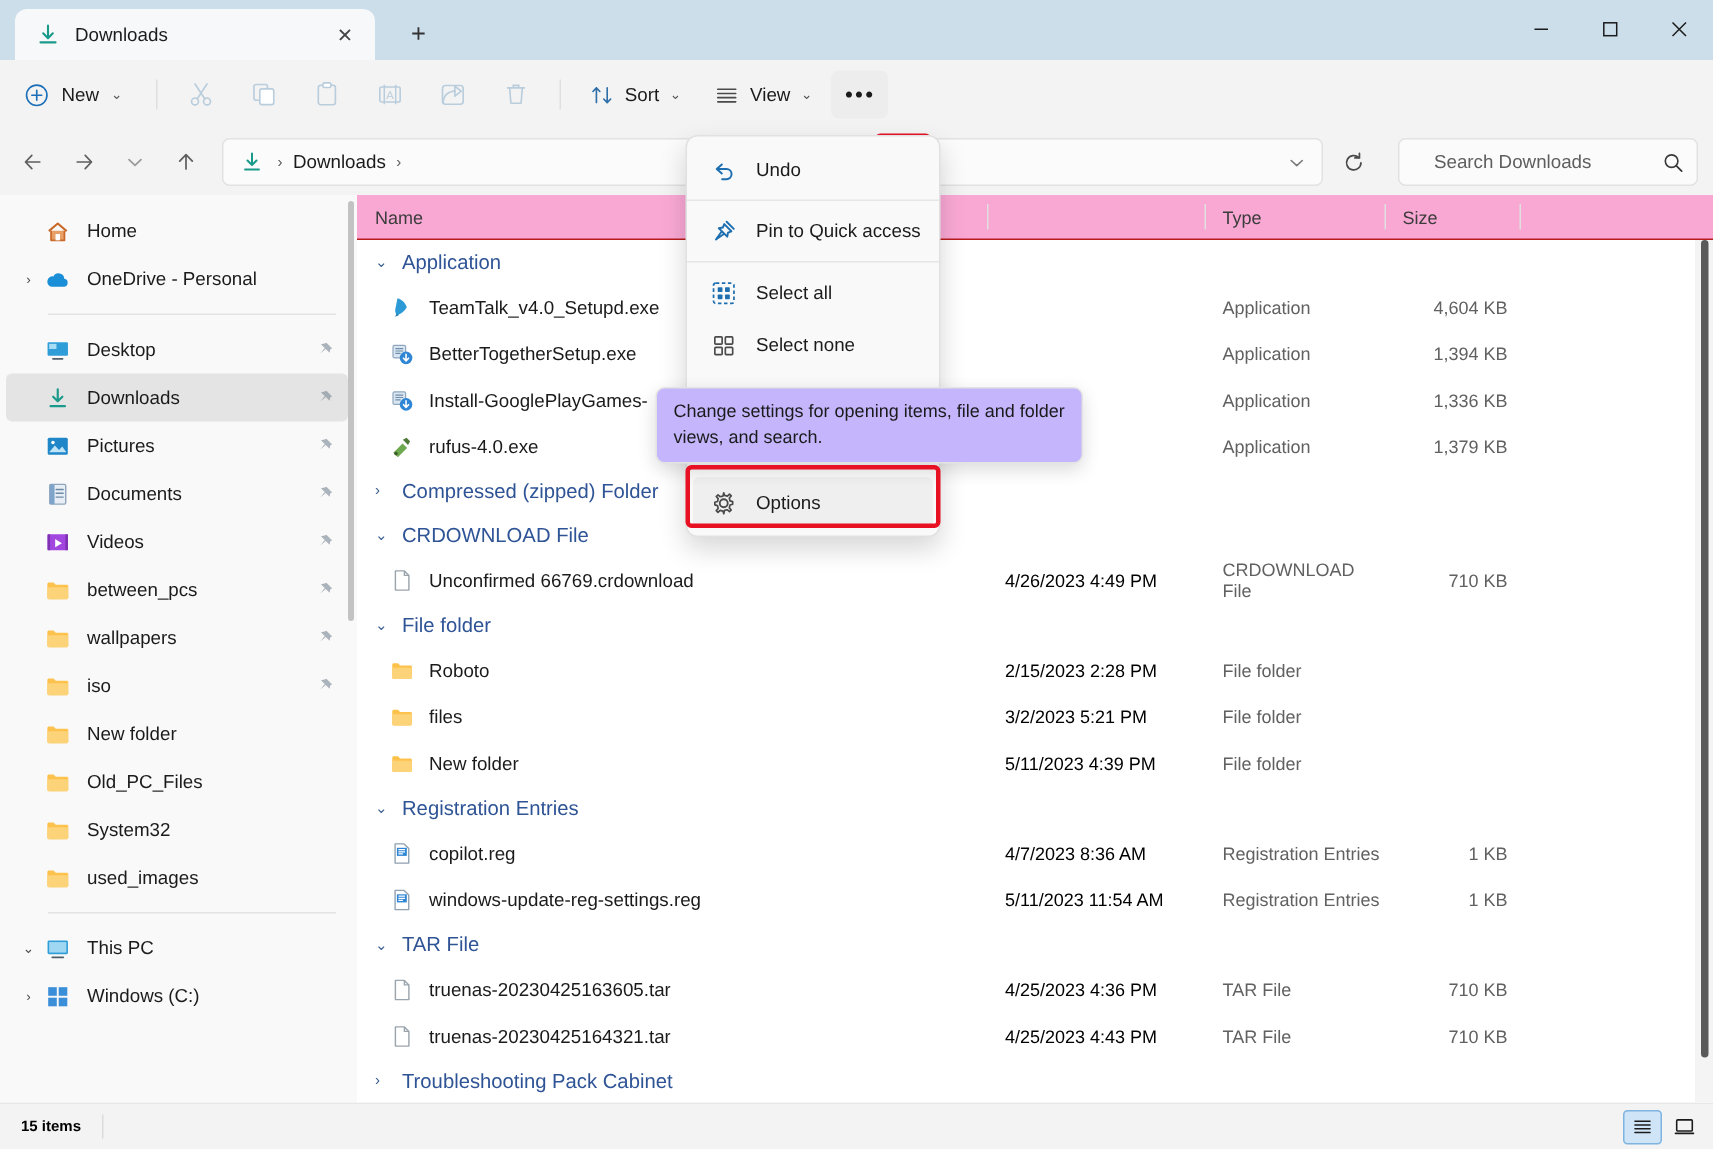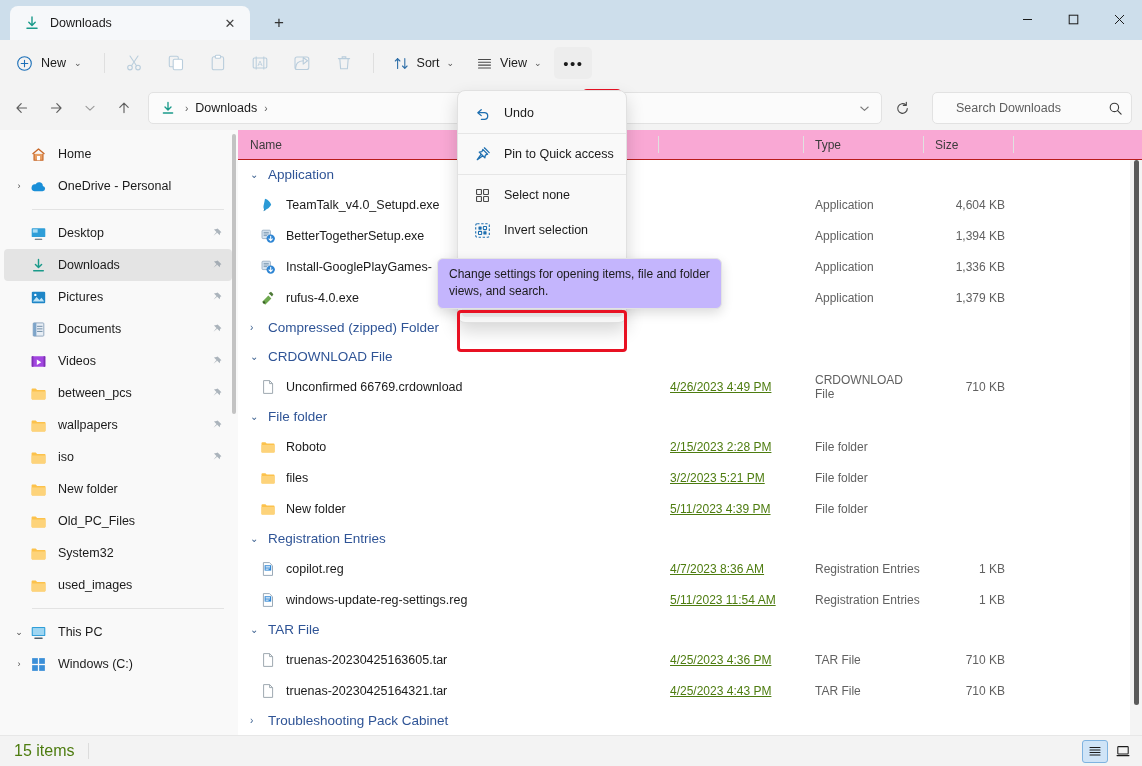--- a/index.html
+++ b/index.html
@@ -184,41 +184,41 @@
   }
   .group-chev { width: 18px; color: #3a5f8f; font-size: 10px; display:flex; align-items:center;}
   .group-lbl { font-size: 13.5px; color: #2f5496; }
   .row { height: 31px; display: flex; align-items: center; }
   .row .f-name {
     width: 420px; display: flex; align-items: center;
     padding-left: 22px; min-width: 0;
   }
   .f-ico { width: 16px; height: 16px; margin-right: 10px; flex: 0 0 auto; }
   .f-txt { font-size: 12.5px; color: #1b1b1b; white-space: nowrap; overflow:hidden; text-overflow: ellipsis;}
-  .f-date { width: 145px; font-size: 12px; color: #4d7c0f; padding-left: 12px; text-decoration: underline;}
+  .f-date { width: 145px; font-size: 12px; color: #000000; padding-left: 12px;}
   .f-type { width: 120px; font-size: 12px; color: #616161; padding-left: 12px;}
   .f-size { width: 90px; font-size: 12px; color: #616161; text-align: right; padding-right: 8px;}
 
   .pane-scroll {
     position: absolute; right: 3px; top: 0px;
     width: 5px; height: 545px; border-radius: 3px; background: #5a5a5a;
   }
   .pane-scroll-track {
     position: absolute; right: 0px; top: 0; bottom: 0; width: 12px; background: #f4f4f4;
   }
 
   
   .statusbar {
     height: 31px; min-height: 31px;
     background: #f3f3f3;
     border-top: 1px solid #e7e7e7;
     display: flex; align-items: center;
     padding: 0 6px 0 14px;
   }
-  .status-txt { font-size: 16px; color: #4d7c0f; }
+  .status-txt { font-size: 10px; color: #000000; font-weight: bold; }
   .status-sep { width:1px; height:16px; background:#dcdcdc; margin-left:14px;}
   .status-right { margin-left: auto; display: flex; align-items: center; gap: 2px; }
   .vbtn {
     width: 26px; height: 23px; border-radius: 3px;
     display: flex; align-items: center; justify-content: center; color: #333;
   }
   .vbtn.active { background: #cfe4f7; border: 1px solid #7fb3e0; }
 
   
   .menu {
@@ -905,20 +905,32 @@
         <div class="mitem">
           <span class="mi-ico">
             <svg width="17" height="17" viewBox="0 0 16 16">
               <path d="M9.8 1.7l4.5 4.5" stroke="#1e6fb0" stroke-width="1.2" stroke-linecap="round" fill="none"></path>
               <path d="M8.3 3.2l4.5 4.5-2.1.8-.5 2.6L6.8 7.7 3.1 12.9 8.3 9.2 4.9 5.8l2.6-.5z" fill="none" stroke="#1e6fb0" stroke-width="1.2" stroke-linejoin="round"></path>
             </svg>
           </span>
           <span class="mi-lbl">Pin to Quick access</span>
         </div>
         <div class="mdiv"></div>
+        <div class="mitem">
+          <span class="mi-ico">
+            <svg width="17" height="17" viewBox="0 0 16 16">
+              <rect x="1.6" y="1.6" width="12.8" height="12.8" rx="1.4" fill="none" stroke="#1e6fb0" stroke-width="1.1" stroke-dasharray="2.2 1.6"></rect>
+              <rect x="4.2" y="4.2" width="3" height="3" rx="0.5" fill="#1e6fb0"></rect>
+              <rect x="8.8" y="4.2" width="3" height="3" rx="0.5" fill="#1e6fb0"></rect>
+              <rect x="4.2" y="8.8" width="3" height="3" rx="0.5" fill="#1e6fb0"></rect>
+              <rect x="8.8" y="8.8" width="3" height="3" rx="0.5" fill="#1e6fb0"></rect>
+            </svg>
+          </span>
+          <span class="mi-lbl">Select all</span>
+        </div>
         <div class="mitem">
           <span class="mi-ico">
             <svg width="17" height="17" viewBox="0 0 16 16">
               <rect x="2.4" y="2.4" width="4.6" height="4.6" rx="0.6" fill="none" stroke="#4a4a4a" stroke-width="1.05"></rect>
               <rect x="9" y="2.4" width="4.6" height="4.6" rx="0.6" fill="none" stroke="#4a4a4a" stroke-width="1.05"></rect>
               <rect x="2.4" y="9" width="4.6" height="4.6" rx="0.6" fill="none" stroke="#4a4a4a" stroke-width="1.05"></rect>
               <rect x="9" y="9" width="4.6" height="4.6" rx="0.6" fill="none" stroke="#4a4a4a" stroke-width="1.05"></rect>
             </svg>
           </span>
           <span class="mi-lbl">Select none</span>

